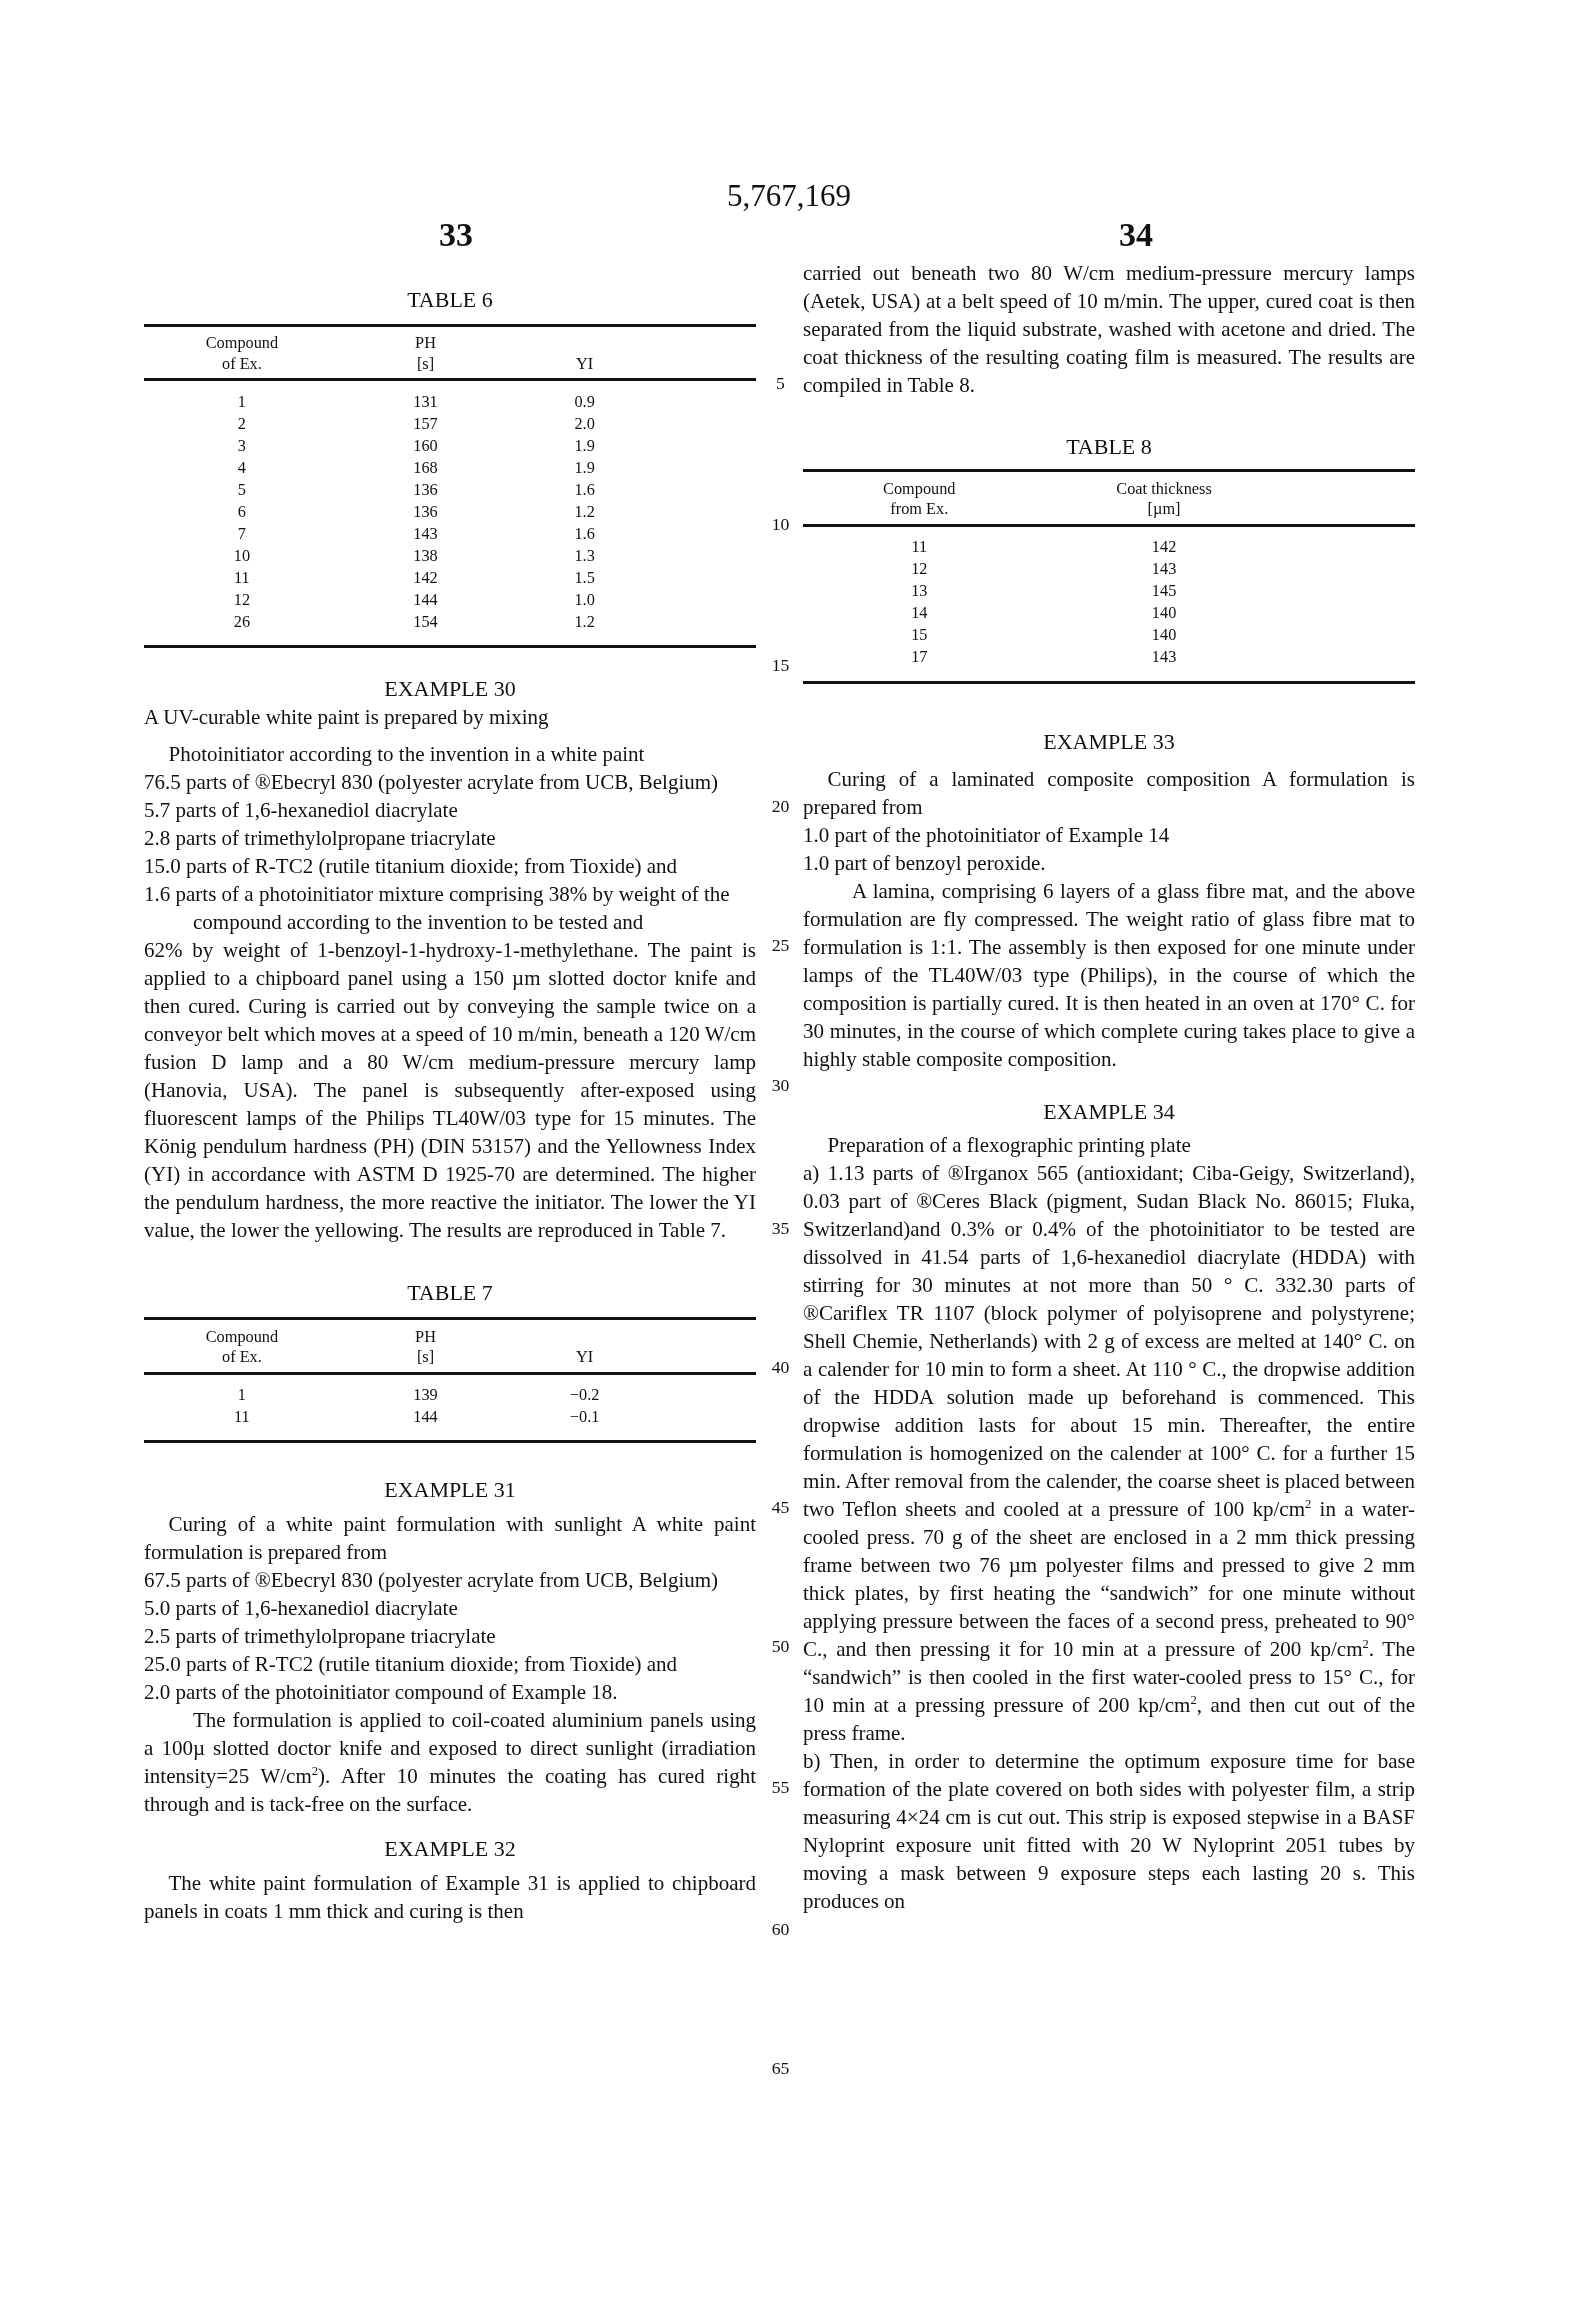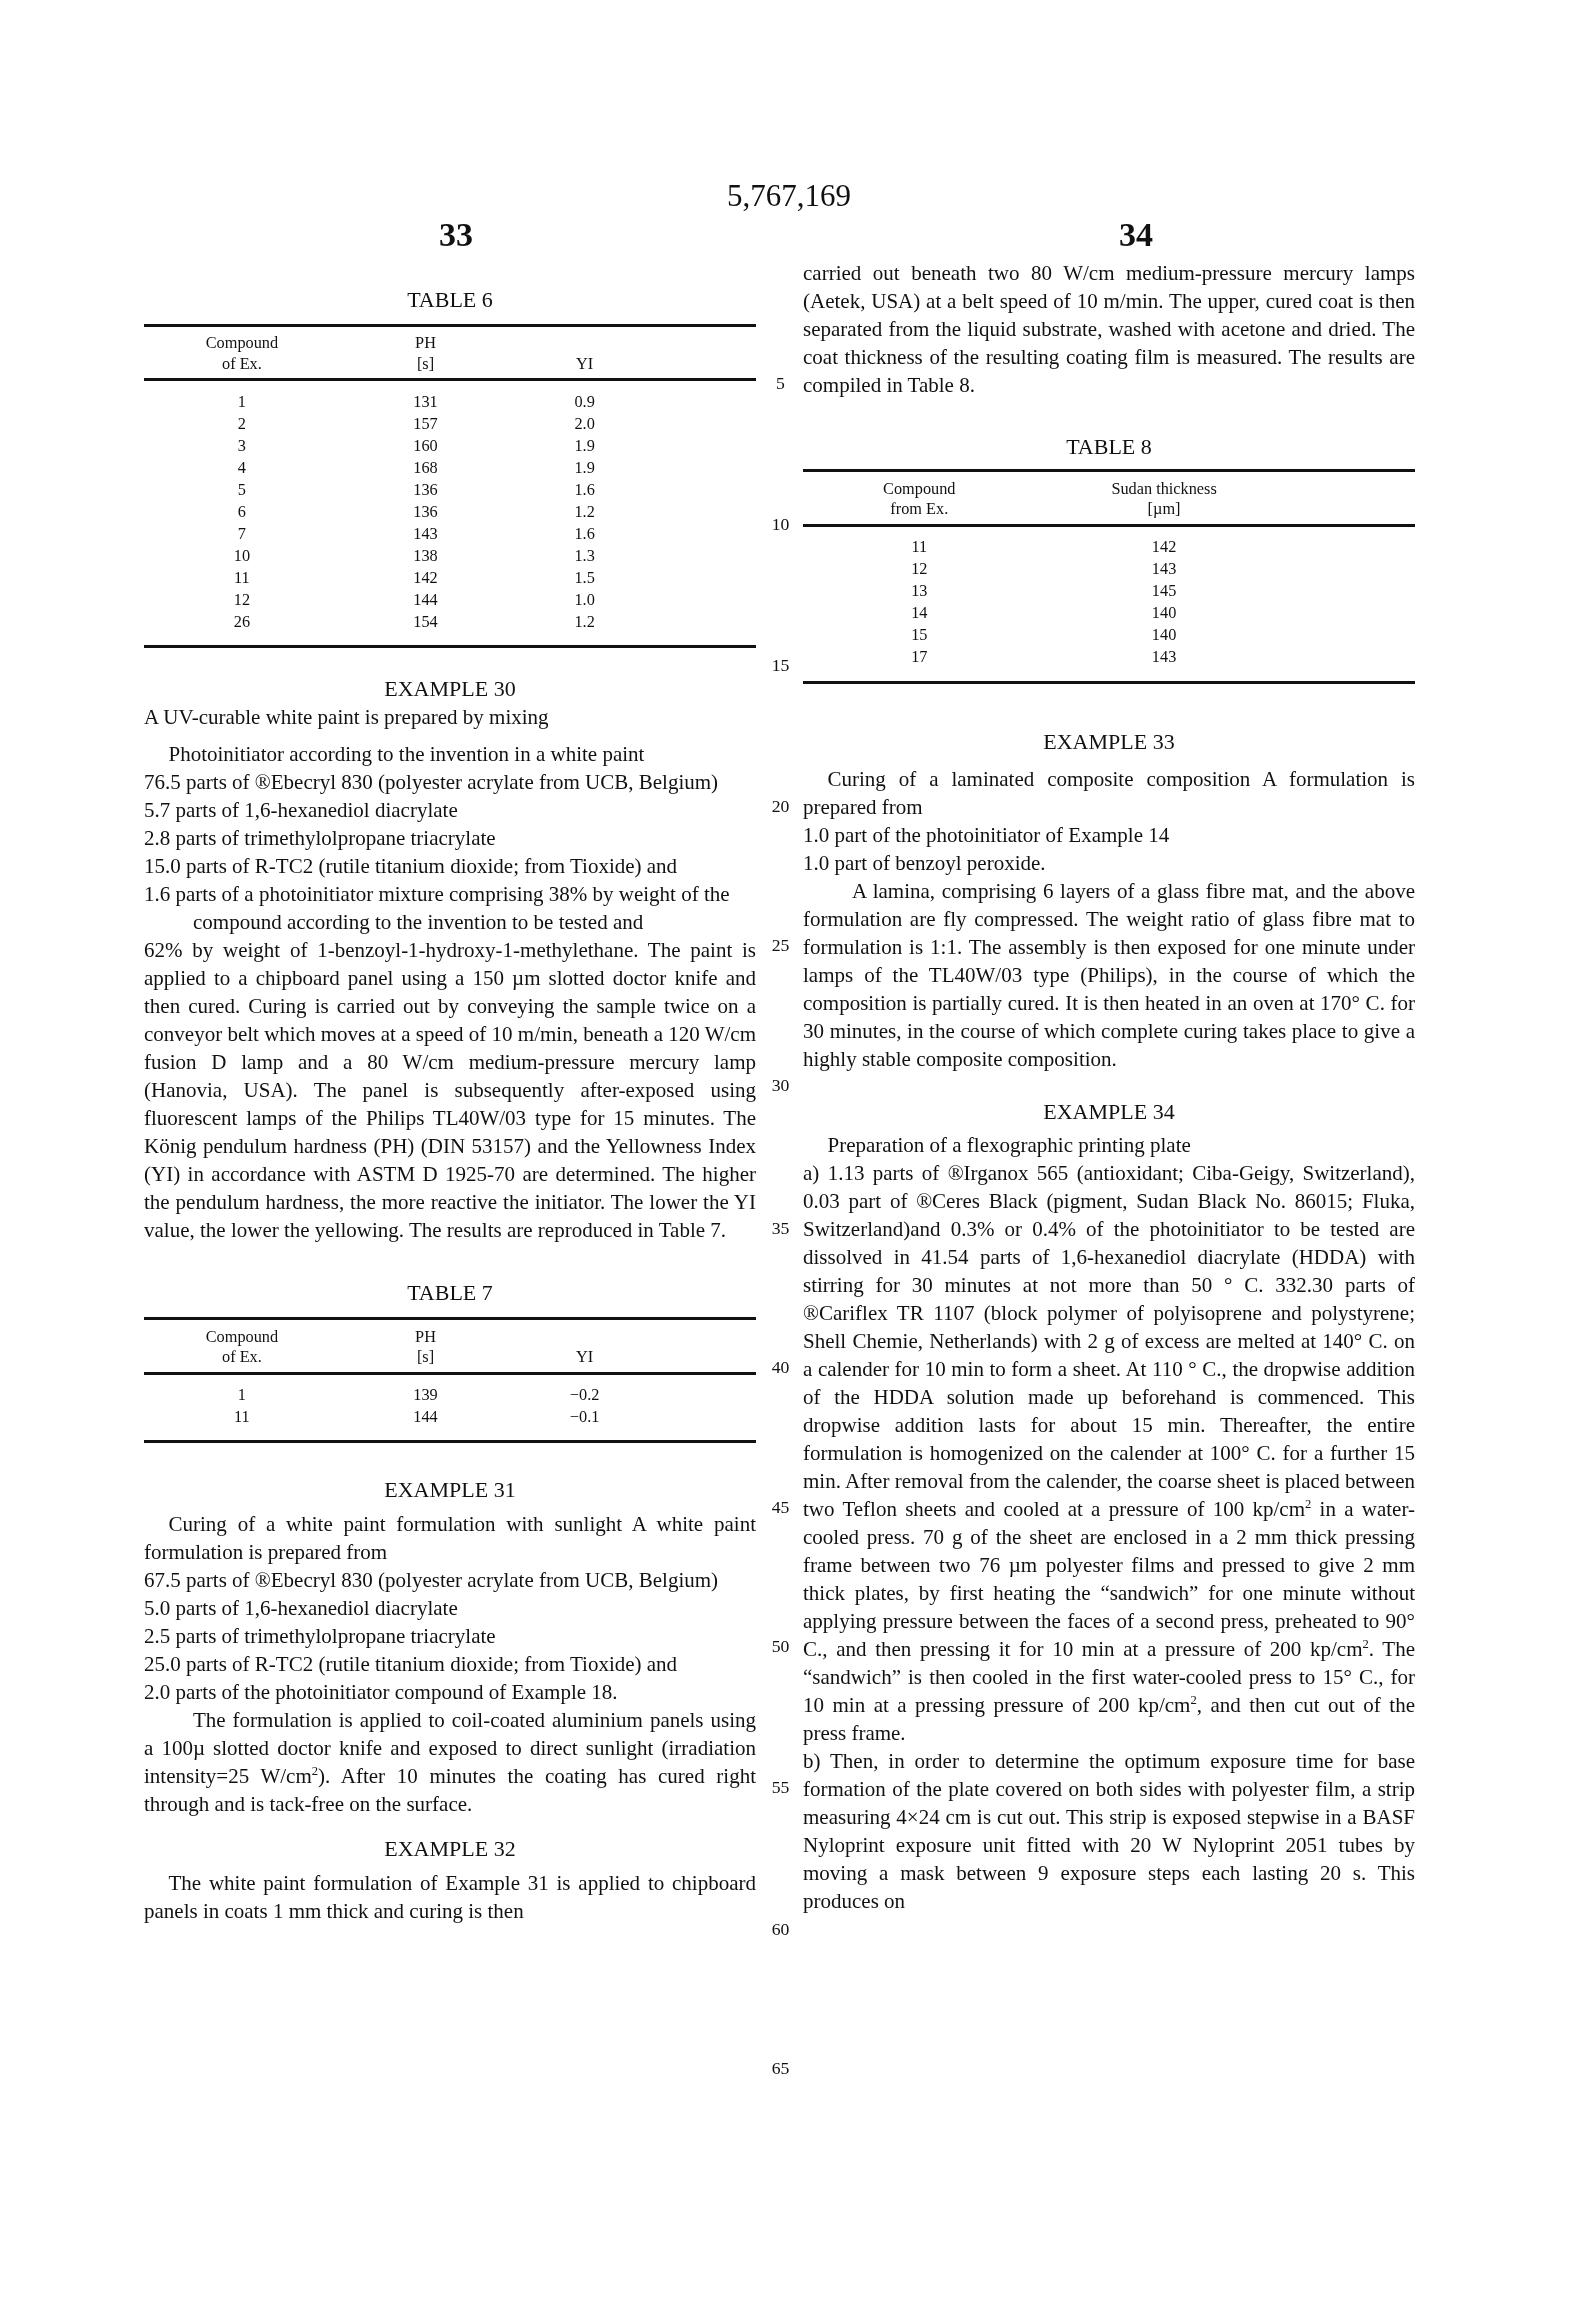--- a/index.html
+++ b/index.html
@@ -185,21 +185,21 @@
 
 <div class="col col-right" style="top:259px;">
   <p class="p txt">carried out beneath two 80 W/cm medium-pressure mercury lamps (Aetek, USA) at a belt speed of 10 m/min. The upper, cured coat is then separated from the liquid substrate, washed with acetone and dried. The coat thickness of the resulting coating film is measured. The results are compiled in Table 8.</p>
 
   <p class="tbl-title" style="margin-top:34px;">TABLE 8</p>
   <div class="tbl-wrap" style="margin-top:8.2px;">
     <table class="dt">
       <thead>
         <tr>
           <th style="width:38%;"><span>Compound</span><br><span>from Ex.</span></th>
-          <th style="width:42%;"><span>Sudan thickness</span><br><span>[µm]</span></th>
+          <th style="width:42%;"><span>Coat thickness</span><br><span>[µm]</span></th>
           <th style="width:20%;"></th>
         </tr>
       </thead>
       <tbody id="t8body">
           <tr>
             <td>11</td>
             <td>142</td>
             <td></td>
           </tr>
           <tr>

